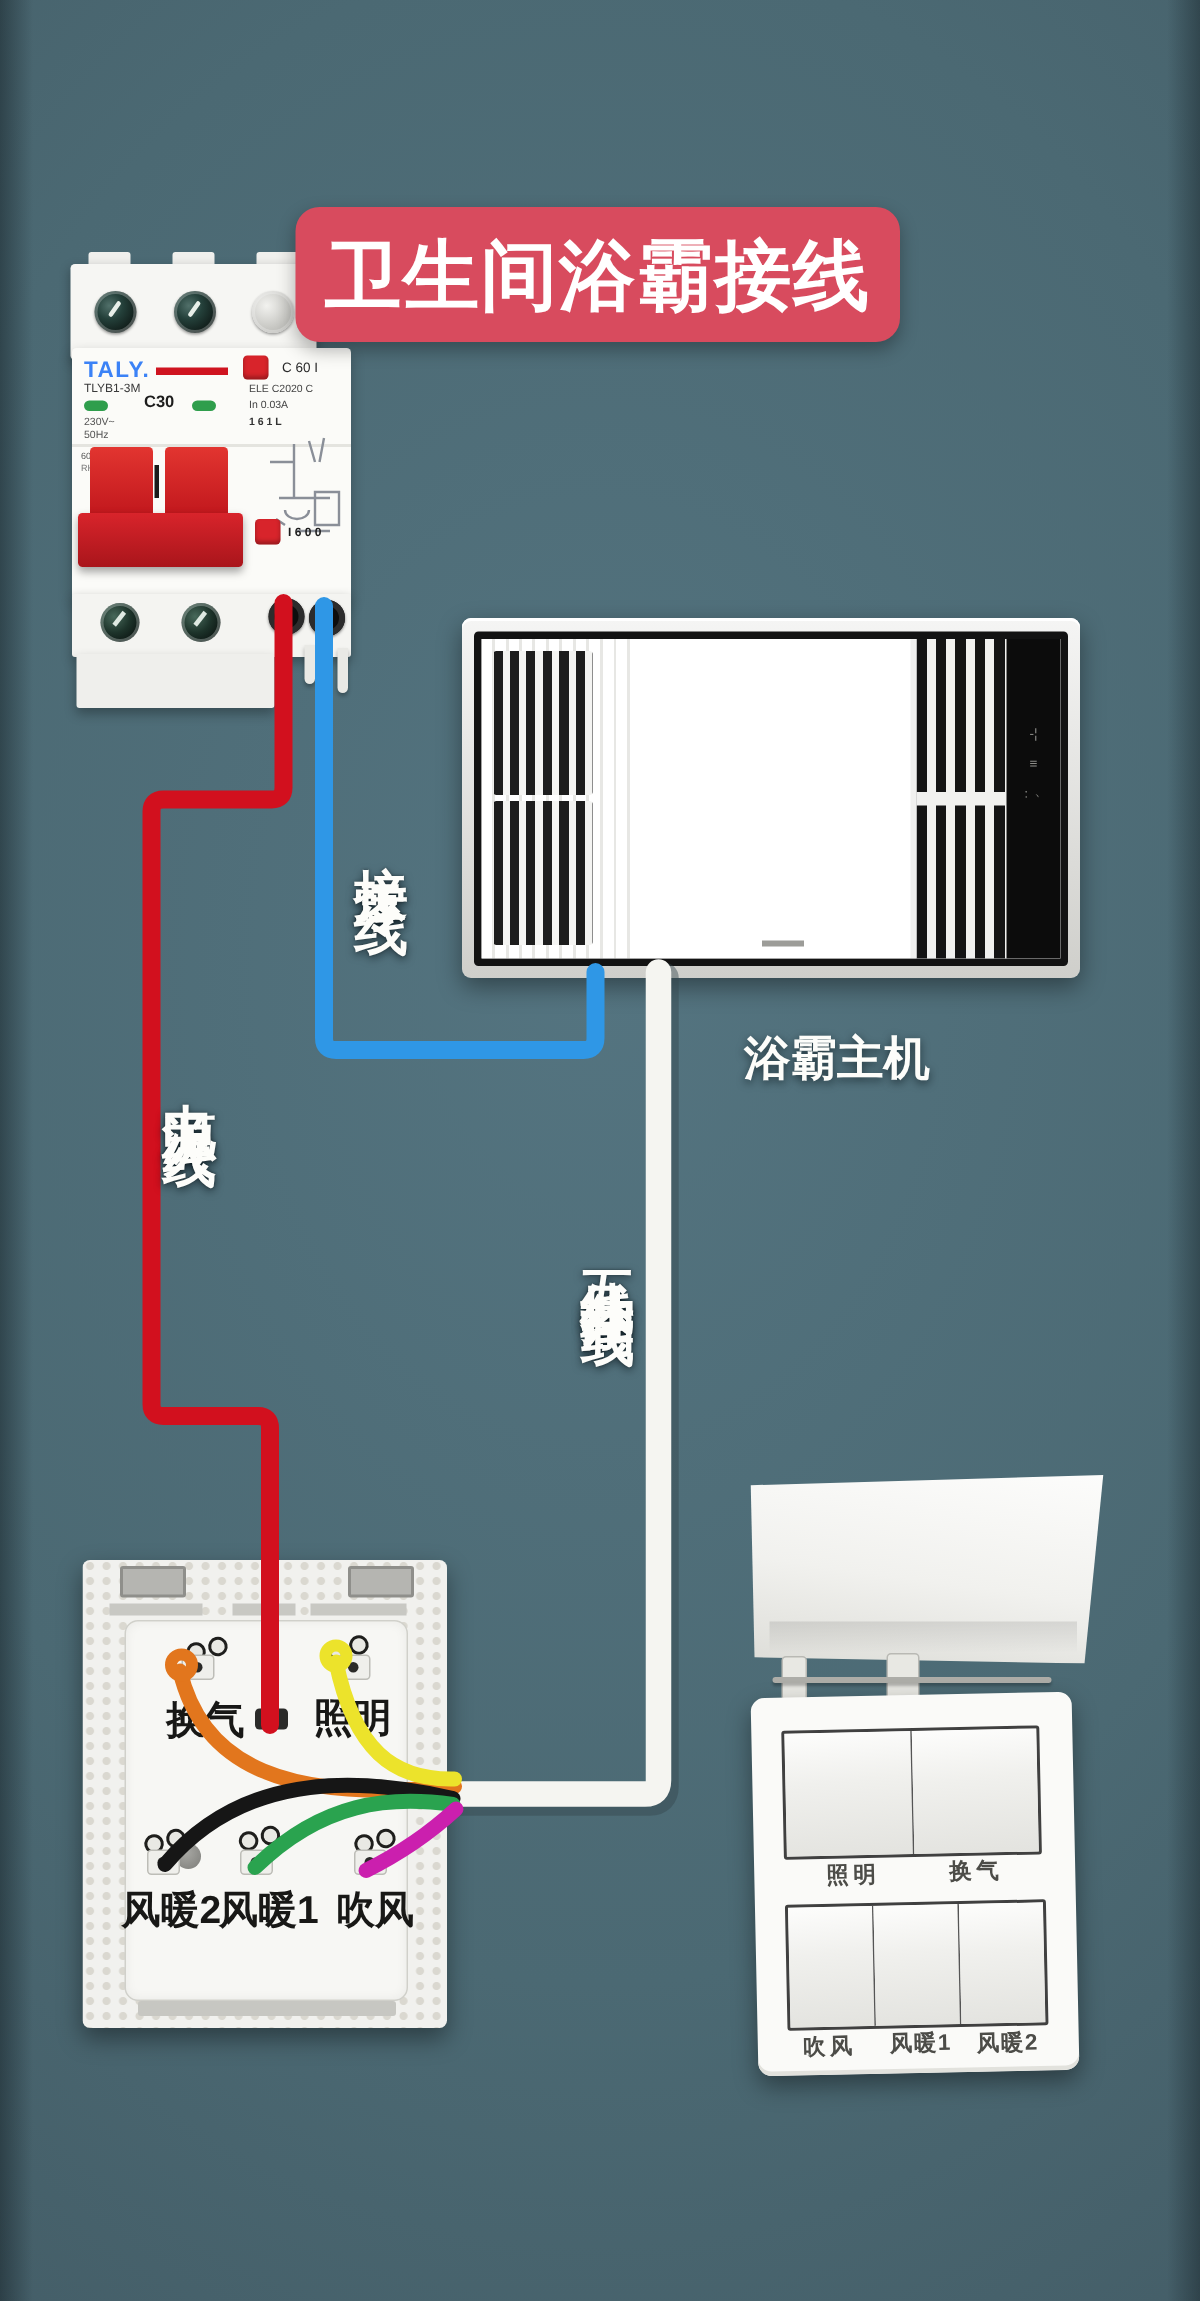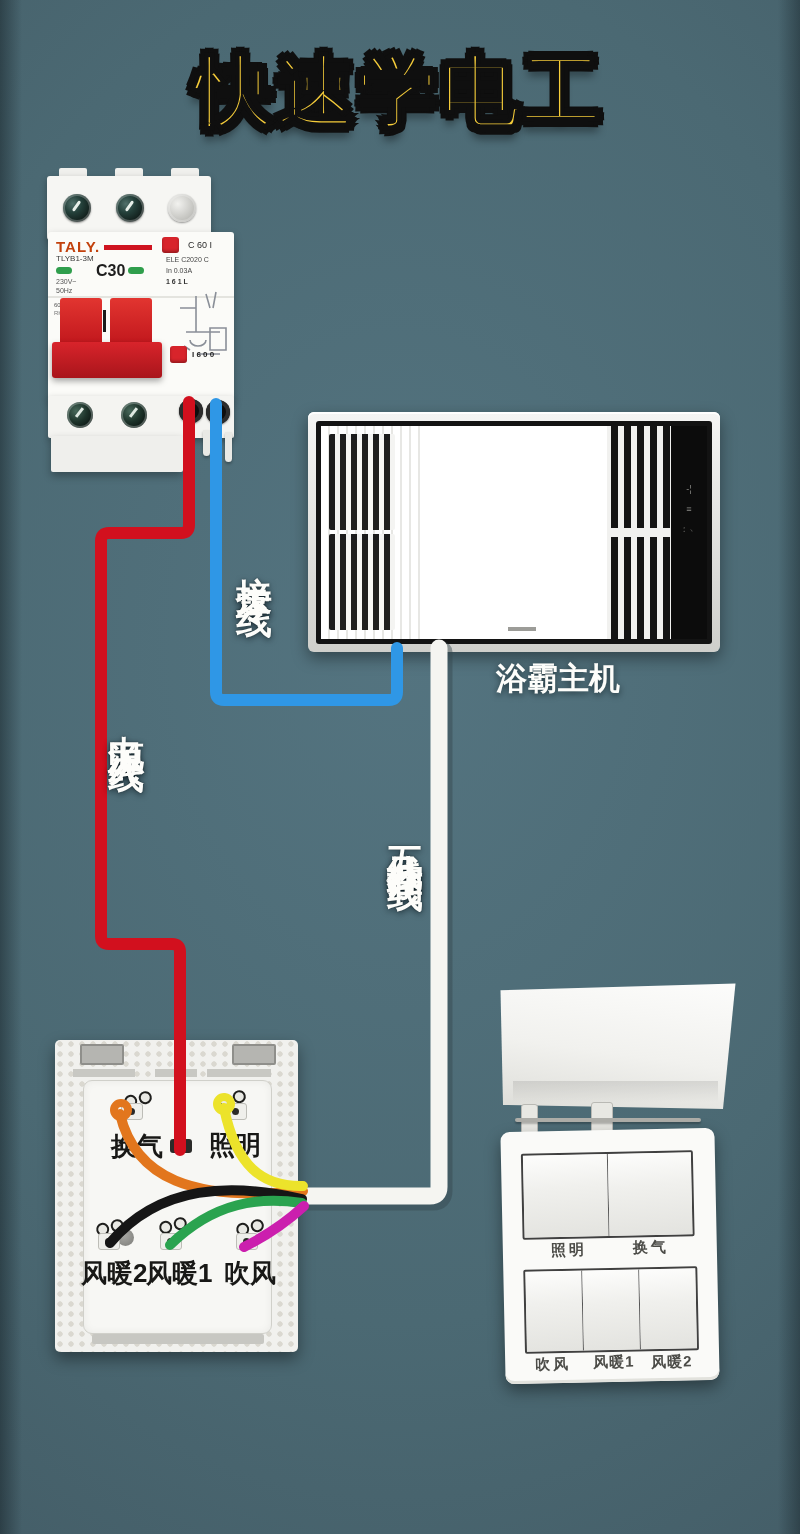--- a/index.html
+++ b/index.html
@@ -27,21 +27,21 @@
   }
   
   .breaker{left:45px;top:168px;width:192px;height:325px;z-index:2;}
   .bk-tab{position:absolute;background:#f0f0ed;border-radius:2px 2px 0 0;}
   .bk-top{position:absolute;left:2px;top:8px;width:164px;height:64px;background:#f6f6f3;border-radius:3px;box-shadow:0 3px 7px rgba(0,0,0,.3);}
   .screw{position:absolute;border-radius:50%;width:28px;height:28px;background:radial-gradient(circle at 35% 35%, #51706a 0%, #24403a 35%, #101b18 75%);box-shadow:inset 0 0 0 2px rgba(255,255,255,.25), 0 1px 2px rgba(0,0,0,.4);}
   .screw::after{content:"";position:absolute;left:12px;top:6px;width:3px;height:12px;background:#e8efe9;transform:rotate(35deg);border-radius:2px;}
   .screw.light{background:radial-gradient(circle at 35% 35%, #f2f2ef 0%, #c6c6c2 60%, #a9a9a5 100%);}
   .screw.light::after{display:none;}
   .bk-face{position:absolute;left:3px;top:64px;width:186px;height:168px;background:#fbfbf8;border-radius:3px;box-shadow:0 4px 9px rgba(0,0,0,.28);}
-  .bk-face .t{position:absolute;color:#c2410c;white-space:nowrap;}
+  .bk-face .t{position:absolute;color:#3b82f6;white-space:nowrap;}
   .bk-brand{font-weight:900;color:#cf1420;font-size:15px;letter-spacing:1px;}
   .redbar{position:absolute;background:#cf1420;}
   .pill{position:absolute;width:16px;height:7px;border-radius:4px;background:#2f9e4c;}
   .bk-handle-tab{position:absolute;width:42px;height:48px;background:linear-gradient(180deg,#e23530,#c0161c);border-radius:3px 3px 0 0;}
   .bk-handle-bar{position:absolute;left:4px;top:110px;width:110px;height:36px;background:linear-gradient(180deg,#d8242b,#a9151b);border-radius:3px;box-shadow:0 3px 6px rgba(0,0,0,.35);}
   .bk-btn{position:absolute;background:#d8242b;border-radius:3px;box-shadow:inset 0 -2px 3px rgba(0,0,0,.3);}
   .bk-bot{position:absolute;left:3px;top:228px;width:186px;height:42px;background:#f4f4f1;border-radius:2px;box-shadow:0 3px 7px rgba(0,0,0,.3);}
   .hole{position:absolute;width:24px;height:24px;border-radius:50%;background:#0e0e0e;box-shadow:inset 0 0 0 4px #2c2c2c,0 1px 2px rgba(0,0,0,.5);}
   .gscrew{position:absolute;width:26px;height:26px;border-radius:50%;background:radial-gradient(circle at 35% 35%, #47685a 0%, #1d332a 45%, #0c1512 80%);box-shadow:inset 0 0 0 2px rgba(230,240,235,.3);}
   .gscrew::after{content:"";position:absolute;left:11px;top:5px;width:3px;height:11px;background:#dfe9e2;transform:rotate(38deg);}
@@ -52,21 +52,21 @@
   .h-black{position:absolute;left:8px;top:9px;right:8px;bottom:8px;background:#131313;border-radius:3px;}
   .h-inner{position:absolute;left:13px;top:14px;right:13px;bottom:13px;display:flex;background:#fff;overflow:hidden;}
   .h-grille-l{width:102px;position:relative;background:repeating-linear-gradient(90deg,#ffffff 0 7px,#e7e7e4 7px 9px);}
   .slats{position:absolute;left:8px;width:66px;background:repeating-linear-gradient(90deg,#1d1d1d 0 6px,#f4f4f2 6px 11px);border-radius:2px;}
   .h-mid{flex:1;background:#ffffff;position:relative;}
   .h-mid::after{content:"";position:absolute;left:46%;bottom:8px;width:28px;height:4px;background:#9c9c98;}
   .h-grille-r{width:60px;position:relative;background:repeating-linear-gradient(90deg,#141414 0 7px,#f1f1ef 7px 13px);border-left:4px solid #f1f1ef;}
   .h-grille-r::after{content:"";position:absolute;left:0;right:0;top:48%;height:9px;background:#f1f1ef;}
   .h-display{width:36px;background:#0c0c0c;position:relative;color:#8e8e8a;font-size:9px;line-height:11px;text-align:center;}
   .h-display span{position:absolute;left:0;right:0;}
-  .heater-label{left:496px;top:658px;width:160px;z-index:6;color:#fdfdfa;font-size:31px;font-weight:800;text-shadow:0 2px 6px rgba(5,15,20,.6);}
+  .heater-label{left:496px;top:685px;width:160px;z-index:6;color:#fdfdfa;font-size:31px;font-weight:800;text-shadow:0 2px 6px rgba(5,15,20,.6);}
   
   .vlabel{z-index:6;writing-mode:vertical-rl;color:#fdfdfa;font-weight:800;font-size:36px;
     text-shadow:0 2px 6px rgba(5,15,20,.55),0 0 2px rgba(0,0,0,.4);}
   
   .panel{left:55px;top:1040px;width:243px;height:312px;z-index:2;background-color:#f1f1ee;border-radius:5px;
     background-image:radial-gradient(circle at 5px 4px,#dad8d0 2.4px,rgba(0,0,0,0) 3px);background-size:11px 10px;
     box-shadow:0 7px 16px rgba(0,0,0,.4);}
   .p-slot{position:absolute;top:4px;width:40px;height:17px;background:#b5b5b1;border:2px solid #8f8f8b;border-radius:2px;}
   .p-strip{position:absolute;top:29px;height:8px;background:#c8c8c3;}
   .p-module{position:absolute;left:28px;top:40px;width:187px;height:252px;background:#f7f7f4;border:1px solid #d0d0ca;border-radius:9px;box-shadow:inset 0 0 8px rgba(0,0,0,.06);}
@@ -109,21 +109,21 @@
       <div class="screw" style="left:69px;top:18px;"></div>
       <div class="screw light" style="left:121px;top:18px;"></div>
     </div>
     <div class="bk-face">
       <span class="t bk-brand" style="left:8px;top:6px;">TALY.</span>
       <div class="redbar" style="left:56px;top:13px;width:48px;height:5px;"></div>
       <div class="bk-btn" style="left:114px;top:5px;width:17px;height:16px;"></div>
       <span class="t" style="left:140px;top:8px;font-size:9px;color:#2a2a2a;">C 60 I</span>
       <span class="t" style="left:8px;top:22px;font-size:8px;color:#3a3a3a;">TLYB1-3M</span>
       <div class="pill" style="left:8px;top:35px;"></div>
-      <span class="t" style="left:48px;top:30px;font-size:16px;font-weight:800;color:#1d1d1d;">C30</span>
+      <span class="t" style="left:48px;top:30px;font-size:11px;font-weight:800;color:#1d1d1d;">C30</span>
       <div class="pill" style="left:80px;top:35px;"></div>
       <span class="t" style="left:8px;top:46px;font-size:7px;color:#555;">230V~</span>
       <span class="t" style="left:8px;top:55px;font-size:7px;color:#555;">50Hz</span>
       <span class="t" style="left:118px;top:24px;font-size:7px;color:#444;">ELE C2020 C</span>
       <span class="t" style="left:118px;top:35px;font-size:7px;color:#444;">In 0.03A</span>
       <span class="t" style="left:118px;top:46px;font-size:7px;font-weight:700;color:#333;">1 6 1 L</span>
       <div style="position:absolute;left:0;top:64px;width:186px;height:2px;background:#e4e4df;"></div>
       <span class="t" style="left:6px;top:70px;font-size:6px;color:#555;">6000X31</span>
       <span class="t" style="left:6px;top:78px;font-size:6px;color:#777;">RK30A</span>
       <div style="position:absolute;left:70px;top:70px;width:16px;height:13px;border-left:3px solid #2e2e2c;border-top:3px solid #2e2e2c;"></div>
@@ -249,15 +249,15 @@
 
     <path d="M120 1114 C135 1178 192 1202 303 1191" fill="none" stroke-width="10" stroke-linecap="round" stroke="#e2761d"></path>
     <circle cx="121" cy="1110" r="7" fill="none" stroke-width="8" stroke="#e2761d"></circle>
     <path d="M224 1108 C236 1166 262 1187 303 1186" fill="none" stroke-width="10" stroke-linecap="round" stroke="#ece32b"></path>
     <circle cx="224" cy="1104" r="7" fill="none" stroke-width="8" stroke="#ece32b"></circle>
     <path d="M110 1243 C160 1184 232 1183 302 1199" fill="none" stroke-width="10" stroke-linecap="round" stroke="#161616"></path>
     <path d="M170 1245 C215 1201 260 1197 302 1203" fill="none" stroke-width="10" stroke-linecap="round" stroke="#2aa34f"></path>
     <path d="M244 1247 C272 1233 291 1218 304 1206" fill="none" stroke-width="10" stroke-linecap="round" stroke="#cb1fae"></path>
   </svg>
 
-  <div class="abs title">快速学电工</div>
+  <div class="abs banner">卫生间浴霸接线</div>
 
 </div>
 
 </body></html>

